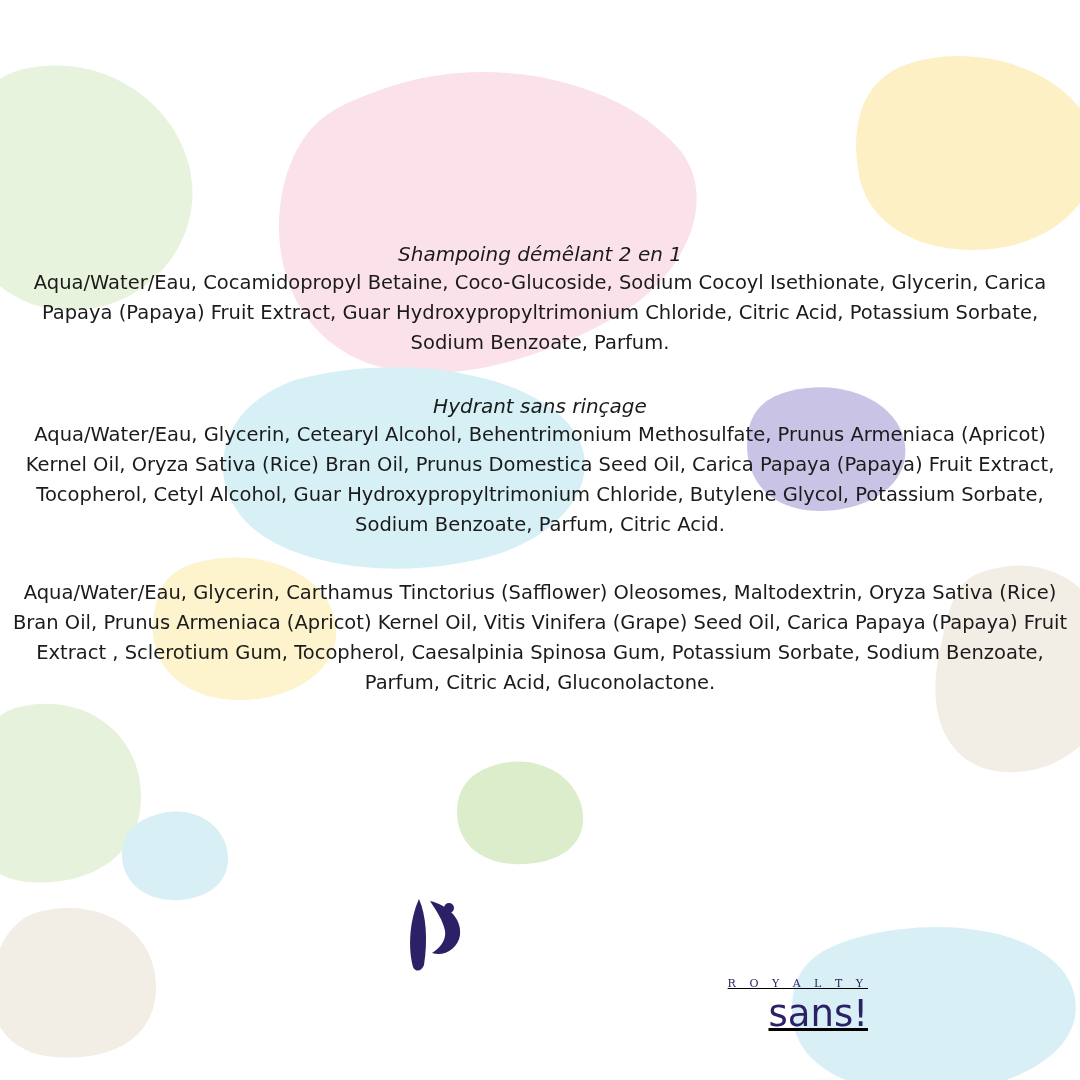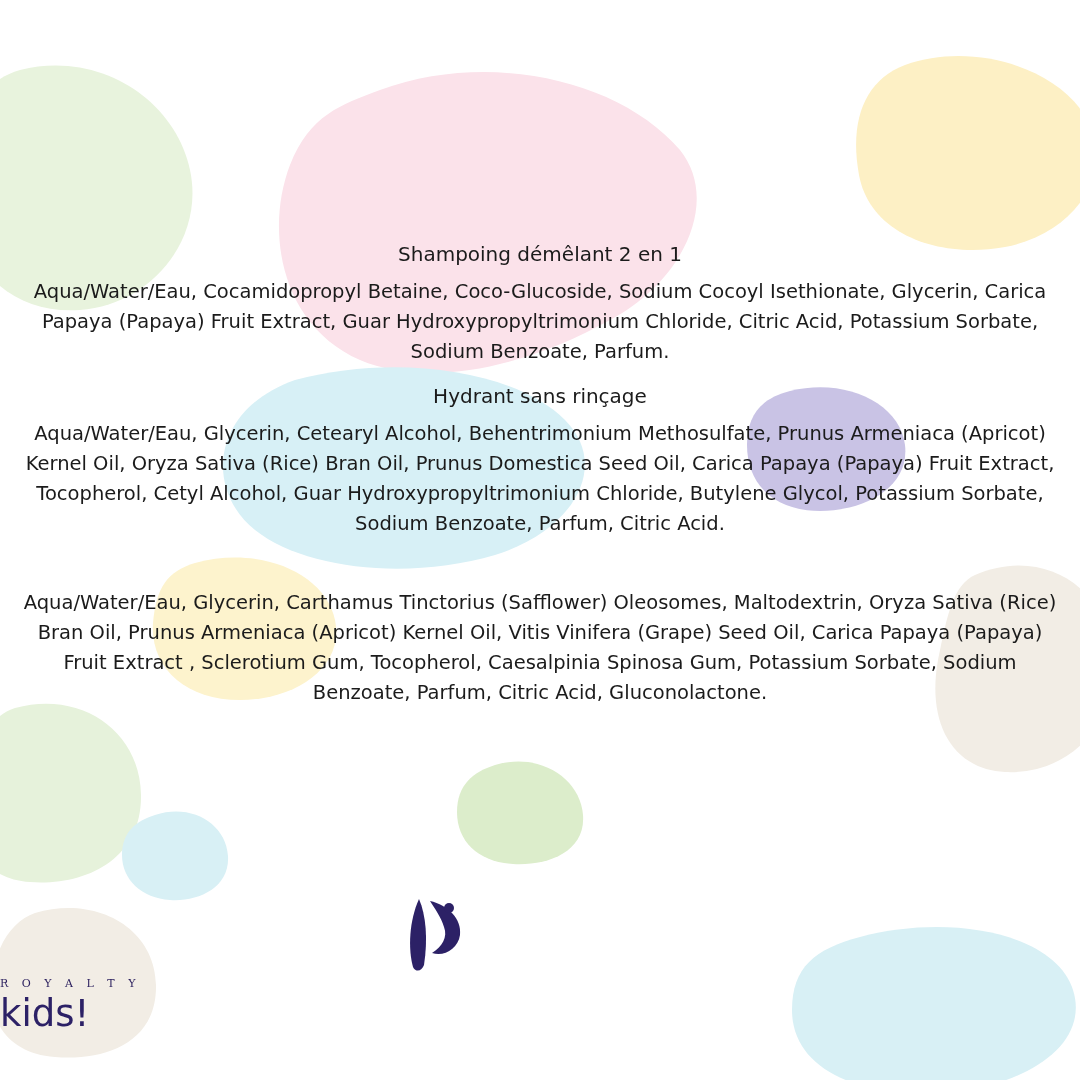--- a/index.html
+++ b/index.html
@@ -48,38 +48,40 @@
     left: 10px;
     width: 1060px;
     text-align: center;
   }
   .section h2 {
     margin: 0 0 2px 0;
     font-size: 20px;
     font-weight: 400;
     color: #1b1b1b;
     font-family: "DejaVu Sans", sans-serif;
+    font-style: italic;
   }
   .section p {
-    margin: 11px;
+    margin: 1px;
     font-size: 19.5px;
     line-height: 30px;
     color: #1b1b1b;
     font-family: "DejaVu Sans", sans-serif;
   }
   #sec-0 { top: 242px; }
-  #sec-1 { top: 384px; }
+  #sec-1 { top: 394px; }
   #sec-2 { top: 577px; }
 
   .logo-wrap {
     position: absolute;
     left: 0;
     top: 895px;
     width: 868px;
-    text-align: left;
+    text-align: right;
+    text-decoration: underline;
   }
   .logo-mark {
     display: block;
     margin: 0 auto;
   }
   .logo-royalty {
     margin-top: 2px;
     font-size: 11px;
     letter-spacing: 5px;
     color: #2e2360;
@@ -162,17 +164,17 @@
       <p>Aqua/Water/Eau, Glycerin, Carthamus Tinctorius (Safflower) Oleosomes, Maltodextrin, Oryza Sativa (Rice) Bran Oil, Prunus Armeniaca (Apricot) Kernel Oil, Vitis Vinifera (Grape) Seed Oil, Carica Papaya (Papaya) Fruit Extract , Sclerotium Gum, Tocopherol, Caesalpinia Spinosa Gum, Potassium Sorbate, Sodium Benzoate, Parfum, Citric Acid, Gluconolactone.</p>
     </div>
 
     <div class="logo-wrap">
       <svg class="logo-mark" width="96" height="80" viewBox="0 0 96 80" xmlns="http://www.w3.org/2000/svg">
         <path d="M33 4 C40 20 42 44 38 70 C36 76 30 78 27 72 C22 54 23 26 33 4 Z" fill="#2c2166"></path>
         <path d="M44 6 C62 10 76 24 74 40 C72 54 58 62 46 58 C56 52 62 42 58 32 C55 22 49 14 44 6 Z" fill="#2c2166"></path>
         <circle cx="63" cy="13" r="5" fill="#2c2166"></circle>
       </svg>
       <div class="logo-royalty">R O Y A L T Y</div>
-      <div class="logo-kids">kids!</div>
+      <div class="logo-kids">sans!</div>
     </div>
 
   </div>
 </div>
 
 </body></html>

